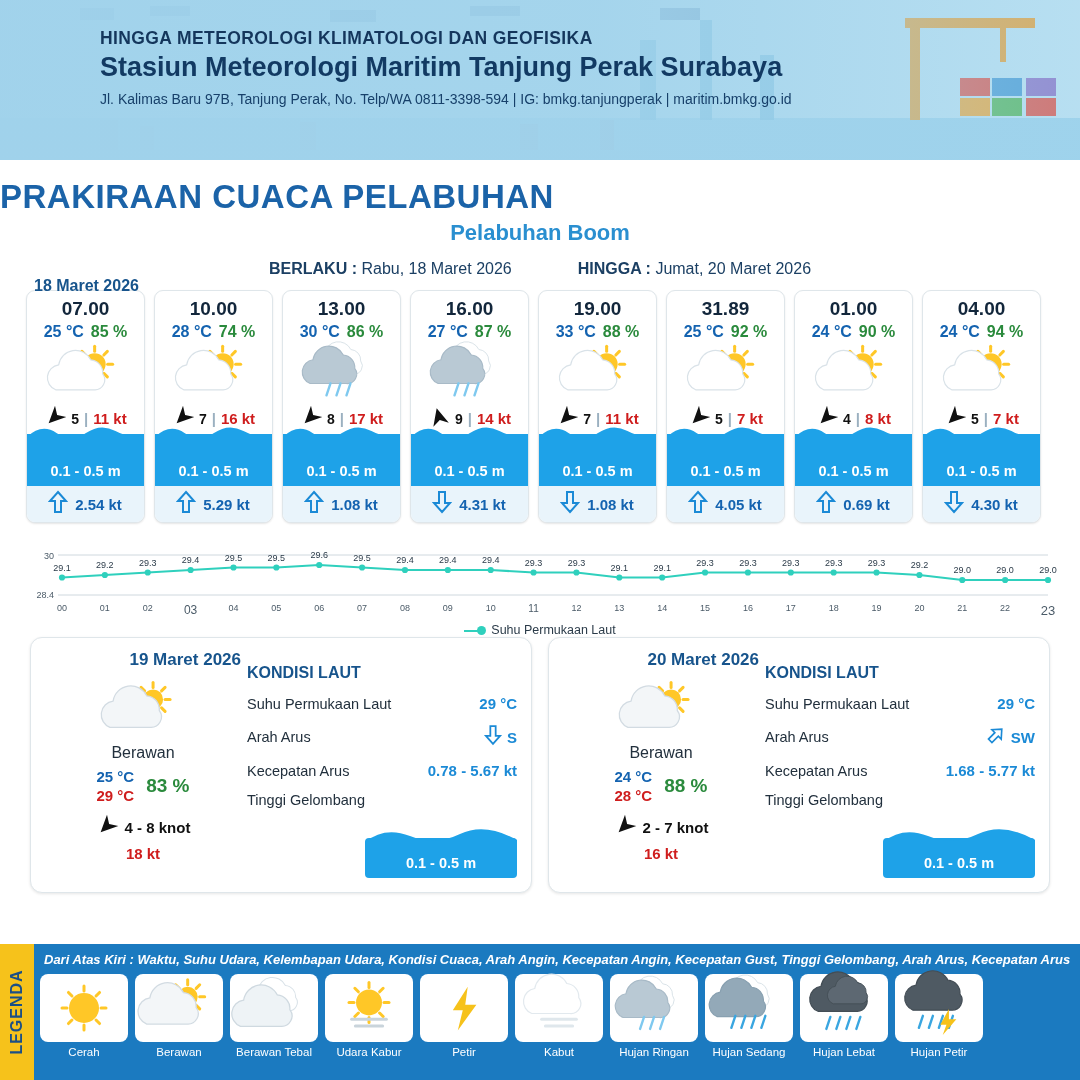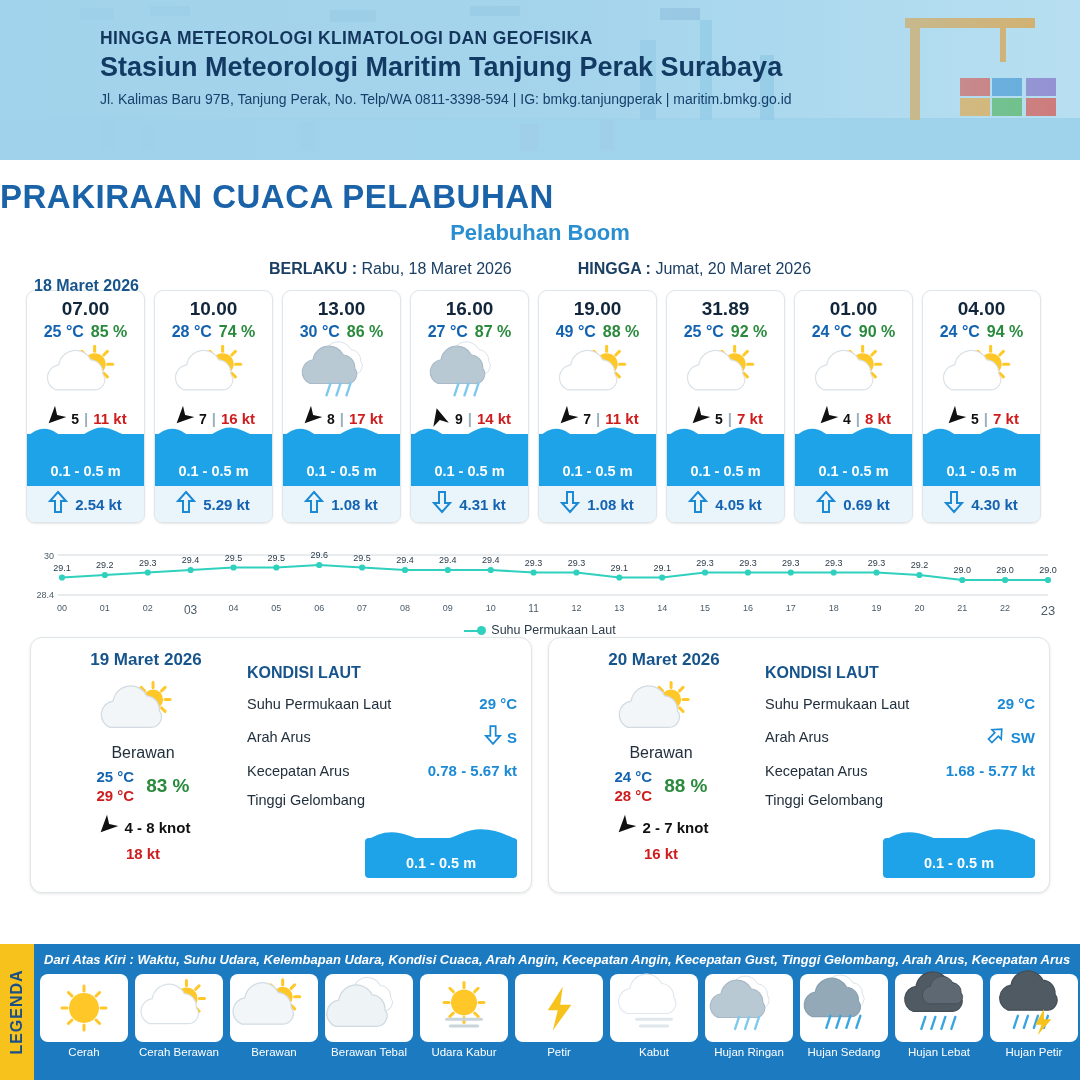--- a/index.html
+++ b/index.html
@@ -72,21 +72,21 @@
   .chart-legend .dot { display:inline-block; width:9px; height:9px; border-radius:50%; background:#2fd0bd; margin-right:5px; vertical-align:middle;}
   .chart-legend .ln { display:inline-block; width:16px; height:2px; background:#2fd0bd; vertical-align:middle; margin-right:-3px;}
   
   .days { display:flex; gap:16px; padding:0 30px; margin-top:8px; }
   .day {
     flex:1; background:#fff; border:1px solid #dfe6ea; border-radius:12px;
     box-shadow:0 1px 3px rgba(0,0,0,.10); padding:12px 14px 10px 14px;
     display:flex; position:relative; height:256px;
   }
   .day-left { width:196px; text-align:center; }
-  .day-date { font-size:17px; font-weight:bold; color:#17548c; text-align:center; margin-left:6px;}
+  .day-date { font-size:17px; font-weight:bold; color:#17548c; text-align:right; margin-left:6px;}
   .day-icon { height:62px; margin-top:10px; display:flex; align-items:center; justify-content:center;}
   .day-cond { font-size:16px; color:#22303d; margin-top:2px; }
   .day-temps { display:flex; align-items:center; justify-content:center; gap:12px; margin-top:6px;}
   .tcol { text-align:left; }
   .t-min { font-size:15px; font-weight:bold; color:#1463b0; }
   .t-max { font-size:15px; font-weight:bold; color:#cf1d1d; margin-top:2px;}
   .day-hum { font-size:19px; font-weight:bold; color:#2a8a3c; }
   .day-wind { display:flex; align-items:center; justify-content:center; gap:7px; margin-top:12px; font-size:15px; font-weight:bold; color:#111; }
   .day-gust { font-size:15px; font-weight:bold; color:#cf1d1d; margin-top:6px; }
   .day-right { flex:1; padding-left:6px; }
@@ -353,21 +353,21 @@
     <div class="curr-band">
       <span><svg width="18" height="22" viewBox="0 0 18 22">
     <path d="M9 21 L17 12 L12 12 L12 1 L6 1 L6 12 L1 12 Z" fill="none" stroke="#1b8ad6" stroke-width="2"></path>
           </svg></span>
       <span class="ctxt">4.31 kt</span>
     </div>
     </div>
     <div class="card">
     <div class="c-time">19.00</div>
     <div class="c-th">
-      <span class="c-temp">49 °C</span>
+      <span class="c-temp">33 °C</span>
       <span class="c-hum">88 %</span>
     </div>
     <div class="c-icon">
         <svg width="72" height="58" viewBox="0 0 72 58">
           <g>
             <circle cx="44.64" cy="19.14" r="11" fill="#ffc727"></circle>
             <line x1="57.64" y1="19.14" x2="62.64" y2="19.14" stroke="#ffc727" stroke-width="3" stroke-linecap="round"></line>
             <line x1="53.83238815542512" y1="28.332388155425118" x2="57.36792206135786" y2="31.867922061357856" stroke="#ffc727" stroke-width="3" stroke-linecap="round"></line>
             <line x1="44.64" y1="32.14" x2="44.64" y2="37.14" stroke="#ffc727" stroke-width="3" stroke-linecap="round"></line>
             <line x1="35.44761184457488" y1="28.33238815542512" x2="31.912077938642145" y2="31.86792206135786" stroke="#ffc727" stroke-width="3" stroke-linecap="round"></line>
@@ -806,41 +806,20 @@
               <line x1="43.020815280171306" y1="15.97918471982869" x2="46.55634918610404" y2="12.443650813895951" stroke="#ffc727" stroke-width="3" stroke-linecap="round"></line>
             </g>
           </svg>
         </div>
     <div class="lg-lab">Cerah</div>
       </div>
       <div class="lg-item">
         <div class="lg-box">
           <svg width="62" height="56" viewBox="0 0 62 56">
             <g>
-              <circle cx="38.44" cy="18.48" r="11" fill="#ffc727"></circle>
-              <line x1="51.44" y1="18.48" x2="56.44" y2="18.48" stroke="#ffc727" stroke-width="3" stroke-linecap="round"></line>
-              <line x1="47.63238815542512" y1="27.672388155425118" x2="51.16792206135786" y2="31.207922061357856" stroke="#ffc727" stroke-width="3" stroke-linecap="round"></line>
-              <line x1="38.44" y1="31.48" x2="38.44" y2="36.480000000000004" stroke="#ffc727" stroke-width="3" stroke-linecap="round"></line>
-              <line x1="29.24761184457488" y1="27.672388155425118" x2="25.712077938642143" y2="31.207922061357856" stroke="#ffc727" stroke-width="3" stroke-linecap="round"></line>
-              <line x1="25.439999999999998" y1="18.48" x2="20.439999999999998" y2="18.480000000000004" stroke="#ffc727" stroke-width="3" stroke-linecap="round"></line>
-              <line x1="29.247611844574877" y1="9.287611844574883" x2="25.71207793864214" y2="5.752077938642145" stroke="#ffc727" stroke-width="3" stroke-linecap="round"></line>
-              <line x1="38.44" y1="5.48" x2="38.44" y2="0.4800000000000004" stroke="#ffc727" stroke-width="3" stroke-linecap="round"></line>
-              <line x1="47.63238815542511" y1="9.287611844574881" x2="51.16792206135785" y2="5.752077938642142" stroke="#ffc727" stroke-width="3" stroke-linecap="round"></line>
-            </g>
-            <g transform="translate(27.28,33.6) scale(1)">
-    <path d="M-26 10 a13 13 0 0 1 3 -25 a17 17 0 0 1 32 -5 a13 13 0 0 1 12 14 a10 10 0 0 1 -9 16 z" fill="#ffffff" stroke="#d9e2e8" stroke-width="1.2"></path>
-            </g>
-          </svg>
-        </div>
-    <div class="lg-lab">Cerah Berawan</div>
-      </div>
-      <div class="lg-item">
-        <div class="lg-box">
-          <svg width="62" height="56" viewBox="0 0 62 56">
-            <g>
               <circle cx="39.68" cy="16.8" r="10" fill="#ffc727"></circle>
               <line x1="51.68" y1="16.8" x2="56.68" y2="16.8" stroke="#ffc727" stroke-width="3" stroke-linecap="round"></line>
               <line x1="48.165281374238575" y1="25.285281374238572" x2="51.70081528017131" y2="28.82081528017131" stroke="#ffc727" stroke-width="3" stroke-linecap="round"></line>
               <line x1="39.68" y1="28.8" x2="39.68" y2="33.8" stroke="#ffc727" stroke-width="3" stroke-linecap="round"></line>
               <line x1="31.194718625761432" y1="25.285281374238572" x2="27.659184719828694" y2="28.82081528017131" stroke="#ffc727" stroke-width="3" stroke-linecap="round"></line>
               <line x1="27.68" y1="16.8" x2="22.68" y2="16.800000000000004" stroke="#ffc727" stroke-width="3" stroke-linecap="round"></line>
               <line x1="31.19471862576143" y1="8.314718625761431" x2="27.659184719828687" y2="4.779184719828693" stroke="#ffc727" stroke-width="3" stroke-linecap="round"></line>
               <line x1="39.68" y1="4.800000000000001" x2="39.68" y2="-0.1999999999999993" stroke="#ffc727" stroke-width="3" stroke-linecap="round"></line>
               <line x1="48.16528137423857" y1="8.31471862576143" x2="51.700815280171305" y2="4.77918471982869" stroke="#ffc727" stroke-width="3" stroke-linecap="round"></line>
             </g>

